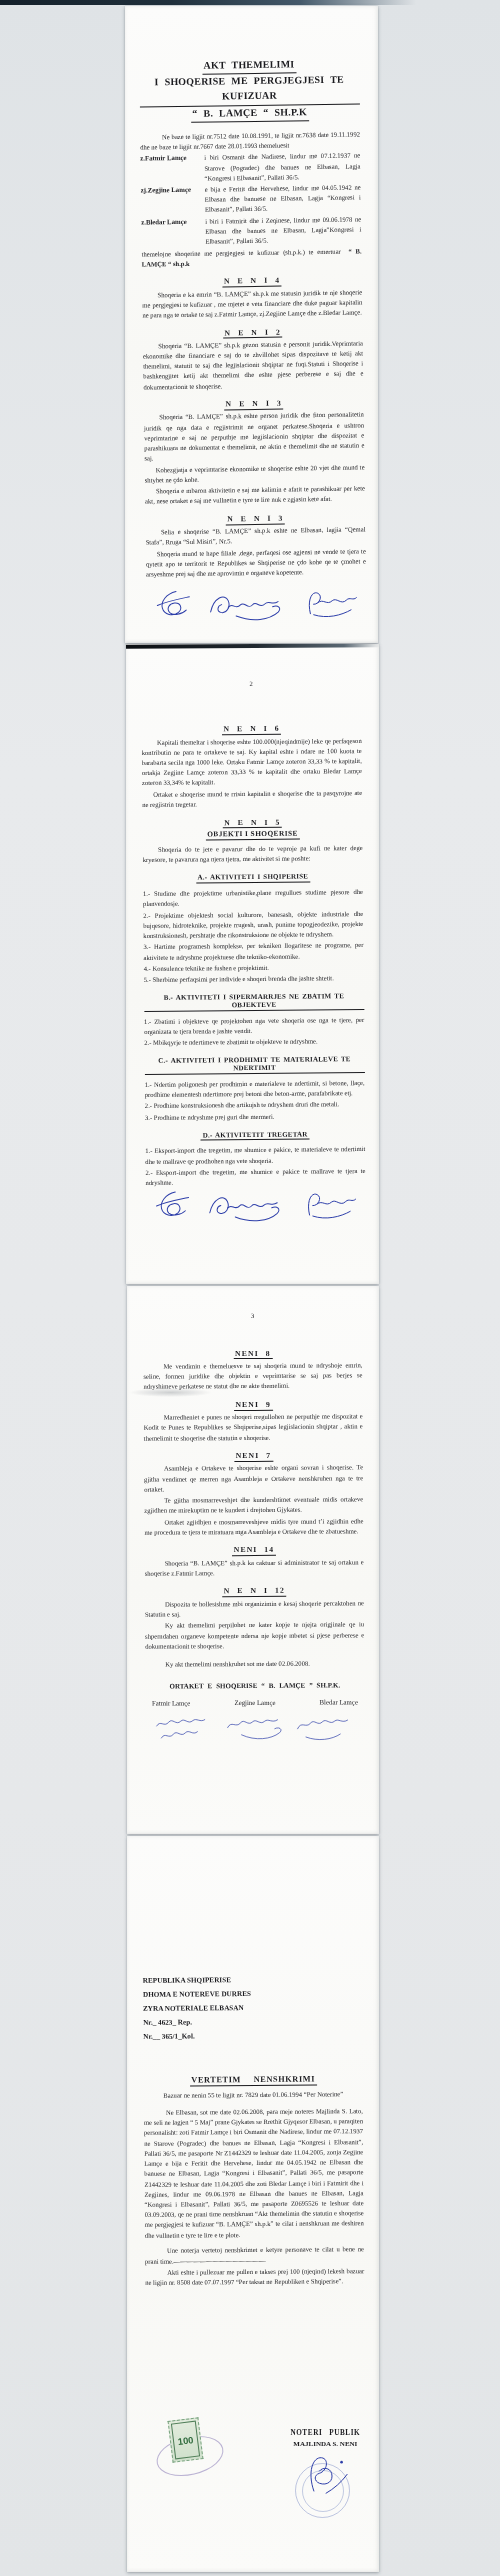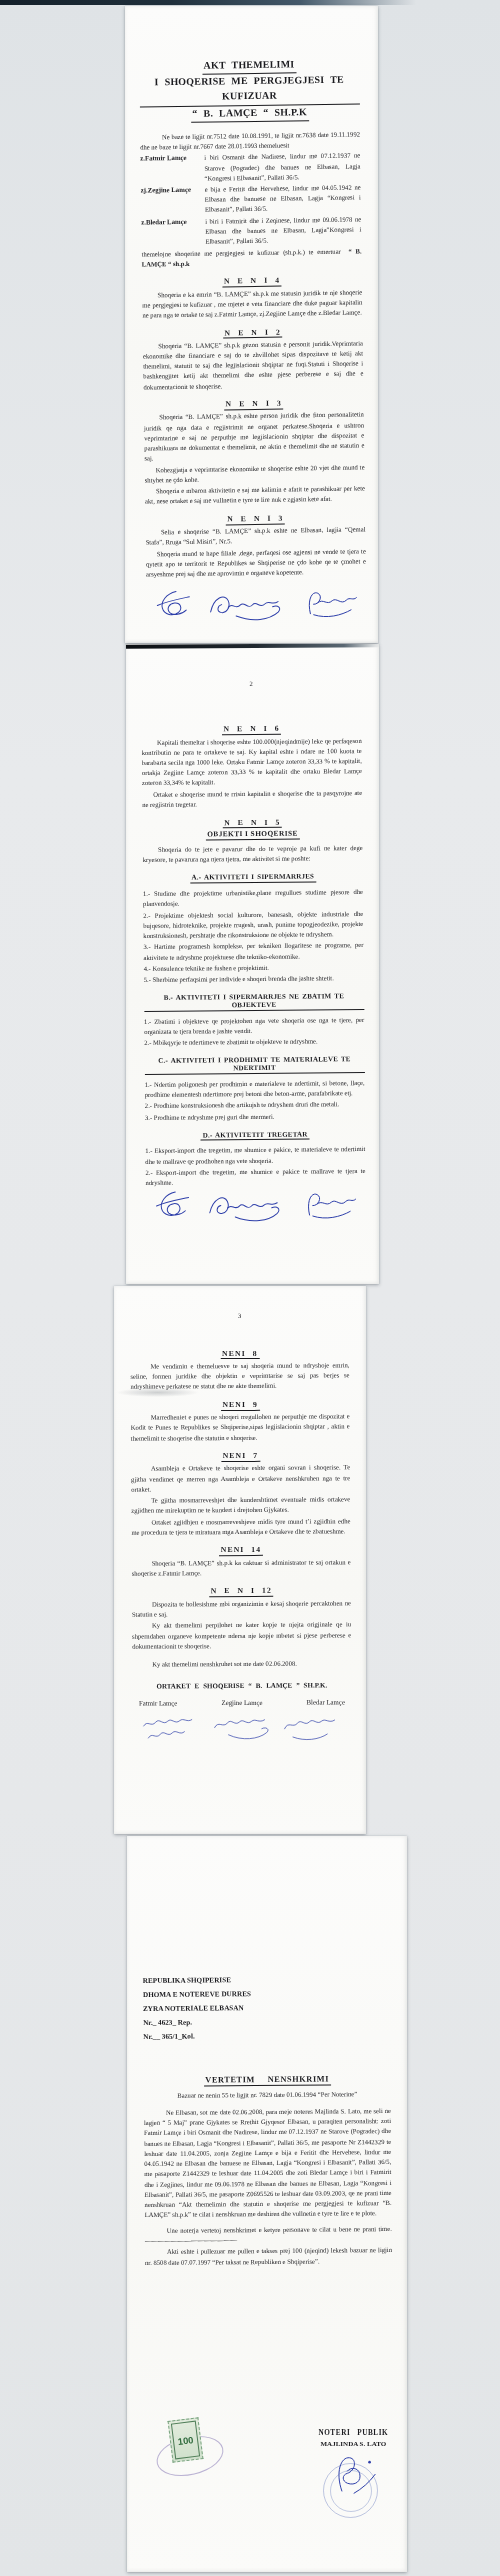--- a/index.html
+++ b/index.html
@@ -136,21 +136,21 @@
       <div style="height:29px;"></div>
 
       <div class="neni"><span class="u">N E N I 6</span></div>
       <p class="p">Kapitali themeltar i shoqerise eshte 100.000(njeqindmije) leke qe perfaqeson kontributin ne para te ortakeve te saj. Ky kapital eshte i ndare ne 100 kuota te barabarta secila nga 1000 leke. Ortaku Fatmir Lamçe zoteron 33,33 % te kapitalit, ortakja Zegjine Lamçe zoteron 33,33 % te kapitalit dhe ortaku Bledar Lamçe zoteron 33,34% te kapitalit.</p>
       <p class="p" style="text-indent:11px;">Ortaket e shoqerise mund te rrisin kapitalin e shoqerise dhe ta pasqyrojne ate ne regjistrin tregetar.</p>
 
       <div class="neni" style="margin-bottom:0;"><span class="u">N E N I 5</span></div>
       <div class="sub"><span class="u">OBJEKTI I SHOQERISE</span></div>
       <p class="p">Shoqeria do te jete e pavarur dhe do te veproje pa kufi ne kater dege kryesore, te pavarura nga njera tjetra, me aktivitet si me poshte:</p>
 
-      <div class="sec"><span class="u">A.- AKTIVITETI I SIPERMARRJES</span></div>
+      <div class="sec"><span class="u">A.- AKTIVITETI I SHQIPERISE</span></div>
       <p class="p noind">1.- Studime dhe projektime urbanistike,plane rregullues studime pjesore dhe planvendosje.</p>
       <p class="p noind">2.- Projektime objektesh social kulturore, banesash, objekte industriale dhe bujqesore, hidroteknike, projekte rrugesh, urash, punime topogjeodezike, projekte konstruksionesh, pershtatje dhe rikonstruksione ne objekte te ndryshem.</p>
       <p class="p noind">3.- Hartime programesh komplekse, per tekniken llogaritese ne programe, per aktivitete te ndryshme projektuese dhe tekniko-ekonomike.</p>
       <p class="p noind">4.- Konsulence teknike ne fushen e projektimit.</p>
       <p class="p noind">5.- Sherbime perfaqsimi per individe e shoqeri brenda dhe jashte shtetit.</p>
 
       <div class="sec"><span class="u">B.- AKTIVITETI I SIPERMARRJES NE ZBATIM TE OBJEKTEVE</span></div>
       <p class="p noind">1.- Zbatimi i objekteve qe projektohen nga vete shoqeria ose nga te tjere, per organizata te tjera brenda e jashte vendit.</p>
       <p class="p noind">2.- Mbikqyrje te ndertimeve te zbatimit te objekteve te ndryshme.</p>
 
@@ -175,21 +175,21 @@
         </svg>
         <svg class="sig" width="61" height="33" viewBox="0 0 110 60">
           <path d="M22 50 C16 24 26 8 36 13 C46 18 38 34 28 33"></path>
           <path d="M36 30 C46 22 52 36 62 27 C70 20 78 36 88 26 C94 20 100 28 106 22"></path>
           <path d="M28 52 C52 60 78 54 96 44"></path>
         </svg>
       </div>
     </div>
   </section>
 
-  <section class="page" style="left:114px;top:1286px;width:252px;height:548px;">
+  <section class="page" style="left:127px;top:1286px;width:252px;height:548px;">
     <div class="smudge" style="left:2.2px;top:102px;width:83px;height:8.8px;"></div>
     <div class="inner rot3">
       <div style="height:26.4px;"></div>
       <div class="pageno">3</div>
       <div style="height:21px;"></div>
 
       <div class="neni"><span class="u">NENI 8</span></div>
       <p class="p" style="text-indent:20px;">Me vendimin e themeluesve te saj shoqeria mund te ndryshoje emrin, seline, formen juridike dhe objektin e veprimtarise se saj pas berjes se ndryshimeve perkatese ne statut dhe ne akte themelimi.</p>
 
       <div class="neni"><span class="u">NENI 9</span></div>
@@ -226,21 +226,21 @@
           <path d="M40 46 C70 60 104 56 122 42 C130 35 122 28 112 33"></path>
         </svg>
         <svg class="hand" width="72" height="39" viewBox="0 0 140 70">
           <path d="M12 34 C20 16 30 34 40 22 C48 12 56 30 66 19 C74 11 82 27 92 18 C100 11 108 24 120 16"></path>
           <path d="M30 52 C56 62 86 58 104 46"></path>
         </svg>
       </div>
     </div>
   </section>
 
-  <section class="page" style="left:127px;top:1836px;width:280px;height:736px;">
+  <section class="page" style="left:127px;top:1836px;width:252px;height:736px;">
     <div class="inner rot4">
       <div style="height:137px;"></div>
       <div class="lh">
         <div>REPUBLIKA SHQIPERISE</div>
         <div>DHOMA E NOTEREVE DURRES</div>
         <div>ZYRA NOTERIALE ELBASAN</div>
         <div>Nr._ 4623_ Rep.</div>
         <div>Nr.__ 365/1_Kol.</div>
       </div>
 
@@ -256,21 +256,21 @@
       <div class="ovalstamp"></div>
       <div class="taxstamp">
         <div class="taxstamp-in">
           <div class="tax-num">100</div>
         </div>
       </div>
     </div>
 
     <div class="notary">
       <div class="notary-t">NOTERI PUBLIK</div>
-      <div class="notary-n">MAJLINDA S. LATO</div>
+      <div class="notary-n">MAJLINDA S. NENI</div>
       <svg class="sig" width="61" height="51" viewBox="0 0 110 92" style="margin-top:2.2px;">
         <path d="M34 74 C22 40 32 12 48 14 C62 16 58 38 44 42 C34 45 34 56 44 60 C58 65 70 56 66 42 C63 32 50 30 44 38"></path>
         <path d="M56 78 C70 70 84 58 94 44"></path>
         <circle cx="84" cy="22" r="2.4"></circle>
       </svg>
     </div>
     <div class="roundstamp"></div>
   </section>
 </div>
 

